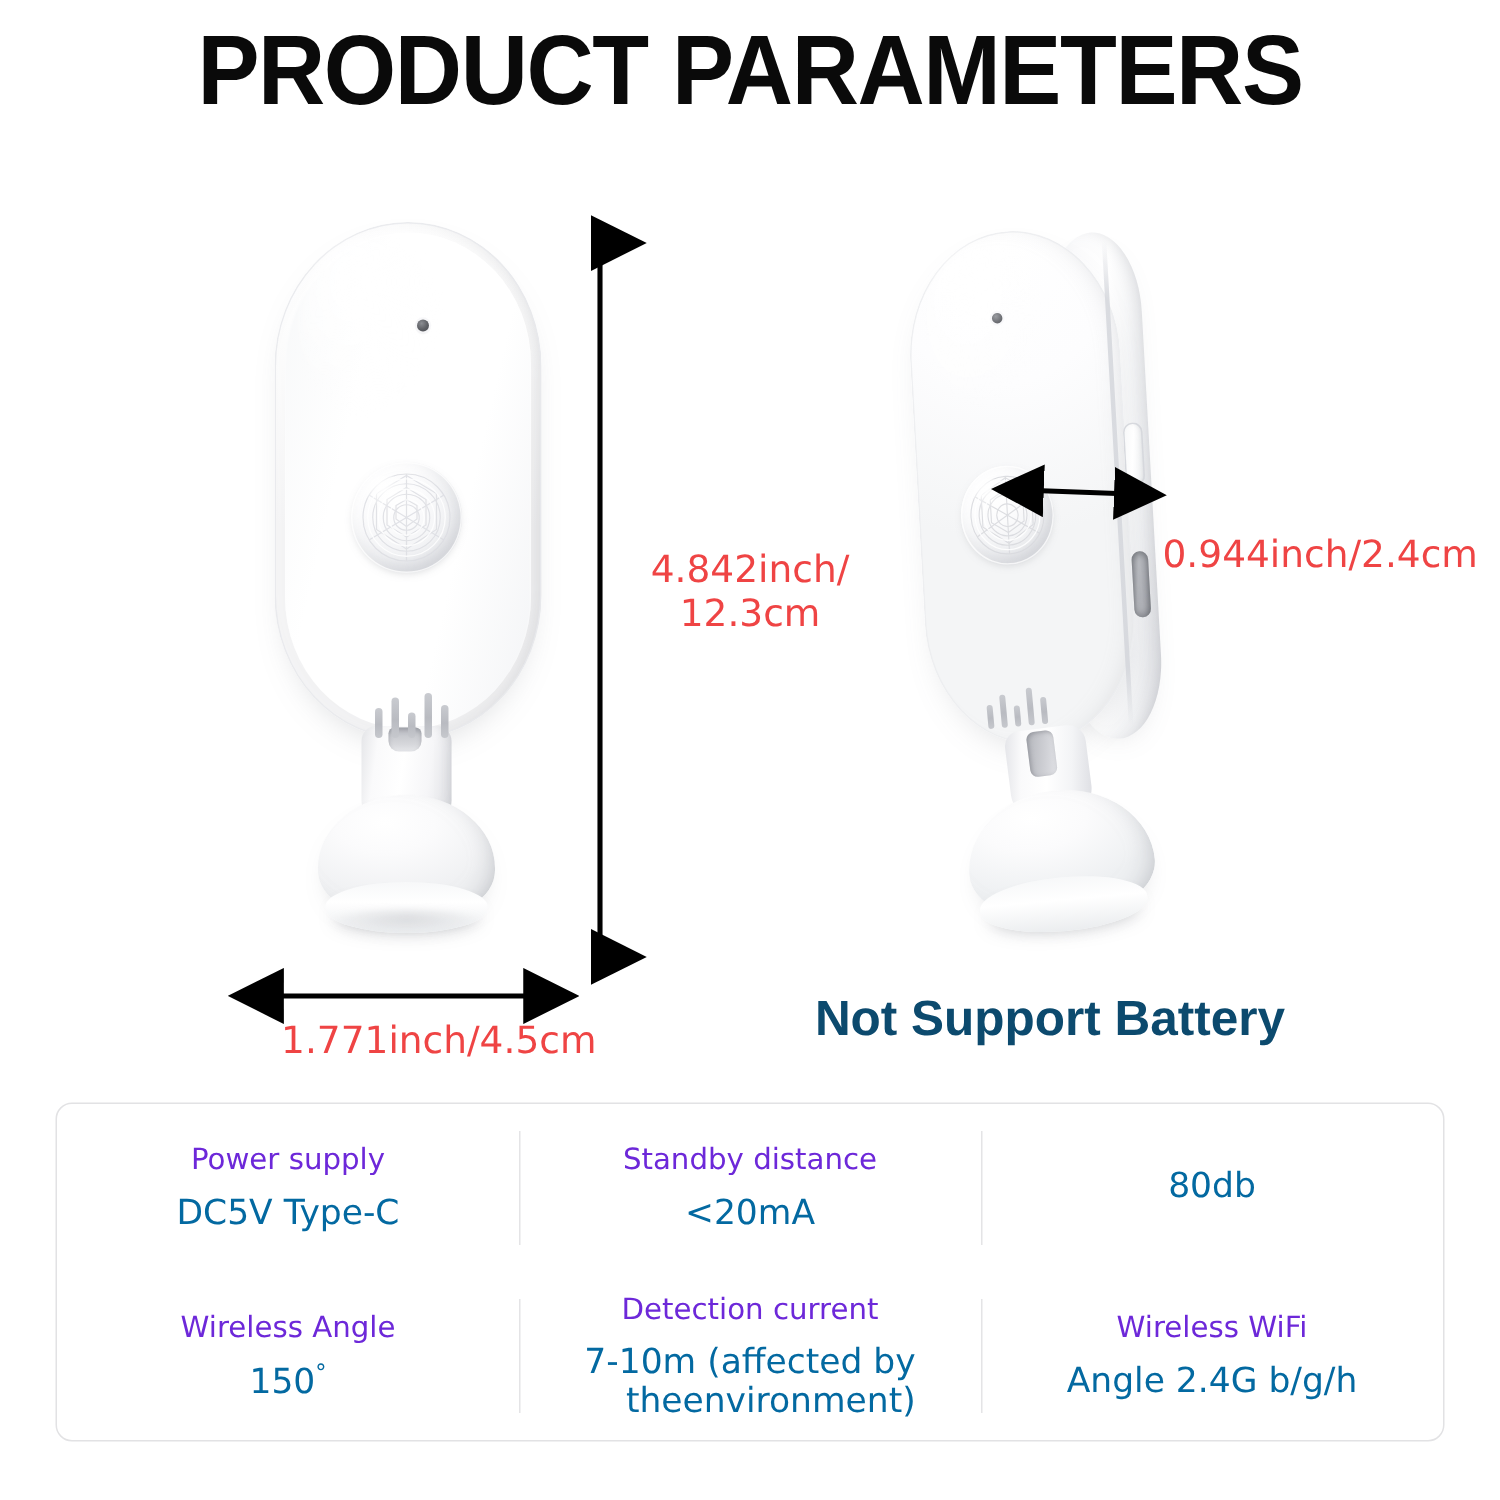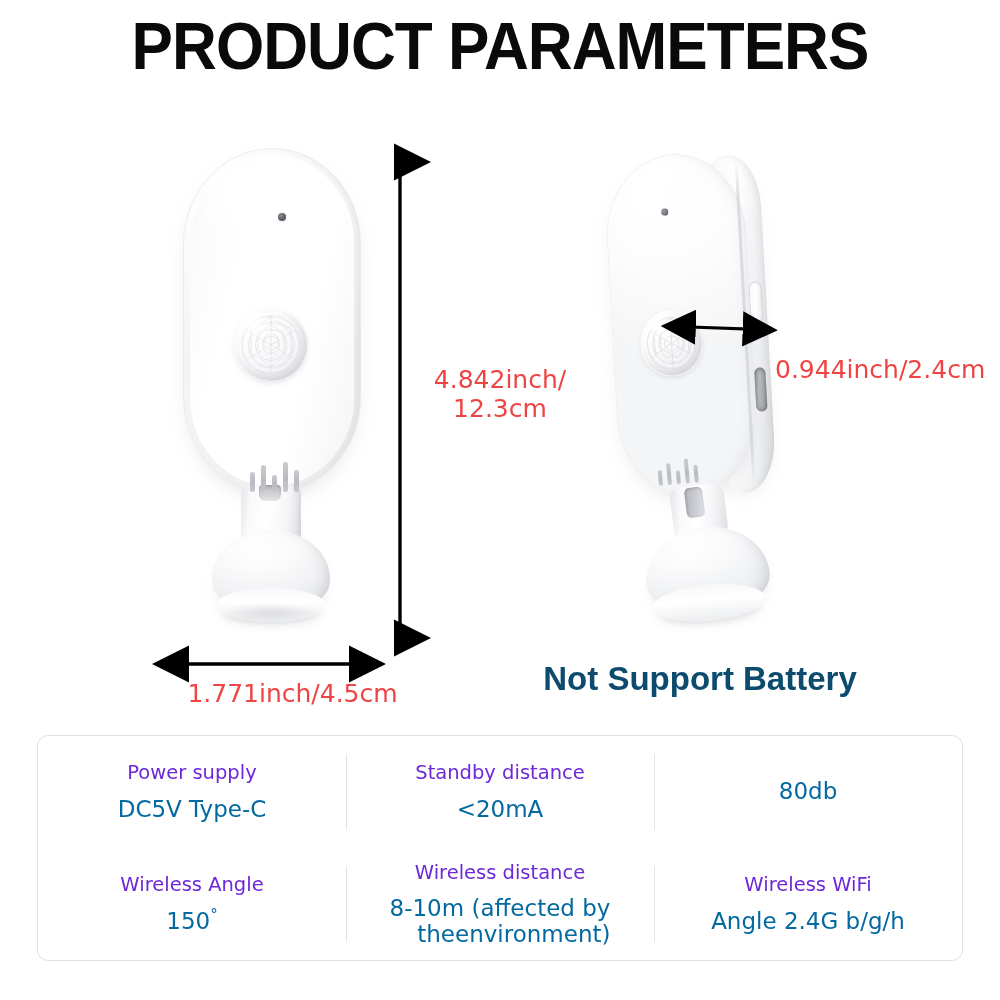--- a/index.html
+++ b/index.html
@@ -532,22 +532,22 @@
       <div class="spec-value">80db</div>
     </div>
   </div>
 
   <div class="spec-row">
     <div class="spec-cell">
       <div class="spec-label">Wireless Angle</div>
       <div class="spec-value"><span>150</span><span class="deg">°</span></div>
     </div>
     <div class="spec-cell">
-      <div class="spec-label">Wireless distance</div>
-      <div class="spec-value">8-10m (affected by
+      <div class="spec-label">Detection current</div>
+      <div class="spec-value">7-10m (affected by
 theenvironment)</div>
     </div>
     <div class="spec-cell">
       <div class="spec-label">Wireless WiFi</div>
       <div class="spec-value">Angle 2.4G b/g/h</div>
     </div>
   </div>
 
 </div>
 

